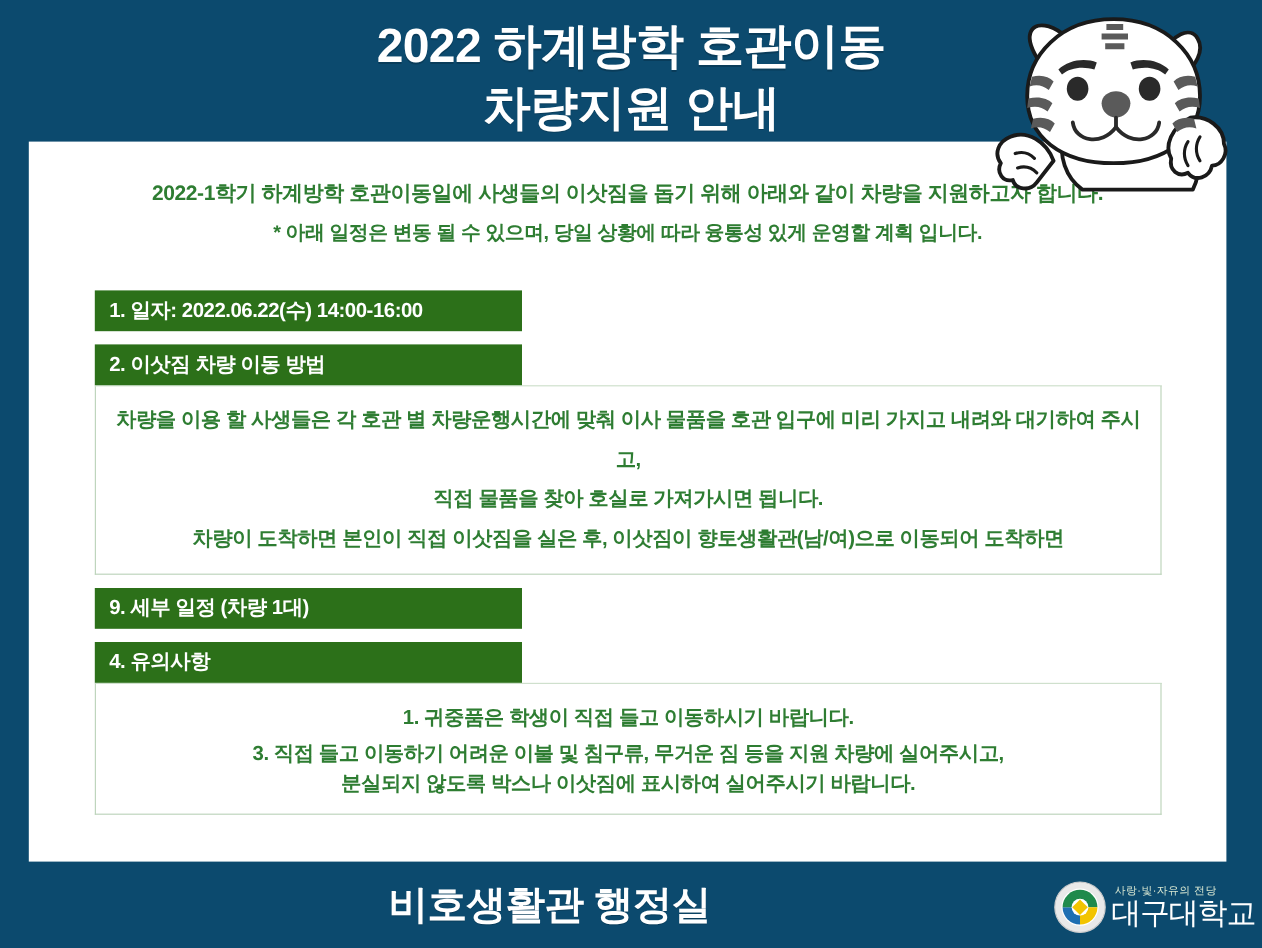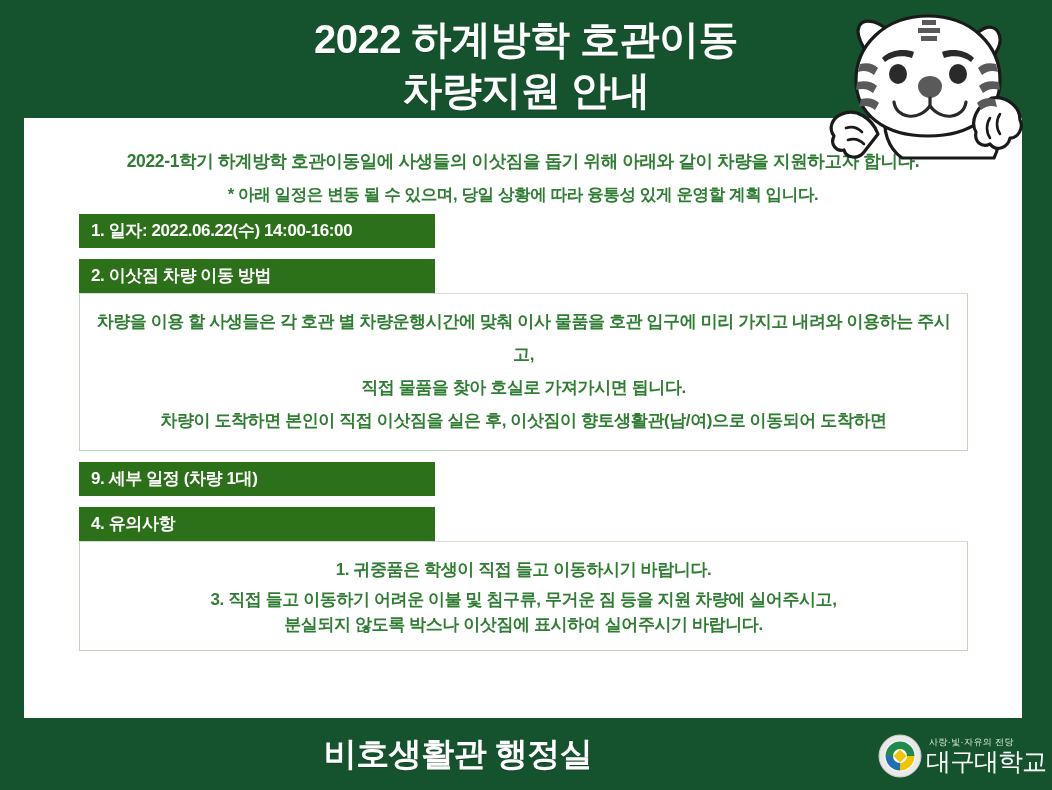--- a/index.html
+++ b/index.html
@@ -15,21 +15,21 @@
     font-family: "Liberation Sans", "DejaVu Sans", sans-serif;
     background: #2c7019;
     position: relative;
   }
 
   .poster {
     position: absolute;
     inset: 0;
     width: 1052px;
     height: 790px;
-    background: #14532d;
+    background: #0c4a6e;
     overflow: hidden;
   }
 
   
   .title-block {
     position: absolute;
     top: 14px;
     left: 0;
     width: 1052px;
     text-align: center;
@@ -78,21 +78,21 @@
     font-size: 17.5px;
     line-height: 1.95;
     letter-spacing: -0.35px;
   }
   .intro-line.small {
     font-size: 16.5px;
   }
 
   
   .section { margin-top: 11px; padding: 0 54px 0 55px; }
-  .section.sec1 { margin-top: 4px; }
+  .section.sec1 { margin-top: 32px; }
 
   .sec-head {
     display: inline-block;
     background: #2c7019;
     color: #ffffff;
     font-weight: bold;
     font-size: 17px;
     letter-spacing: -0.4px;
     line-height: 1;
     padding: 8px 14px 9px 12px;
@@ -242,21 +242,21 @@
       <div class="intro-line small">* 아래 일정은 변동 될 수 있으며, 당일 상황에 따라 융통성 있게 운영할 계획 입니다.</div>
     </div>
 
     <div class="section sec1">
       <div class="sec-head">1. 일자: 2022.06.22(수) 14:00-16:00</div>
     </div>
 
     <div class="section">
       <div class="sec-head">2. 이삿짐 차량 이동 방법</div>
       <div class="sec-body">
-        <div class="body-line">차량을 이용 할 사생들은 각 호관 별 차량운행시간에 맞춰 이사 물품을 호관 입구에 미리 가지고 내려와 이용하는 주시고,</div>
+        <div class="body-line">차량을 이용 할 사생들은 각 호관 별 차량운행시간에 맞춰 이사 물품을 호관 입구에 미리 가지고 내려와 대기하여 주시고,</div>
         <div class="body-line">직접 물품을 찾아 호실로 가져가시면 됩니다.</div>
         <div class="body-line">차량이 도착하면 본인이 직접 이삿짐을 실은 후, 이삿짐이 향토생활관(남/여)으로 이동되어 도착하면</div>
       </div>
     </div>
 
     <div class="section">
       <div class="sec-head">9. 세부 일정 (차량 1대)</div>
     </div>
 
     <div class="section">

